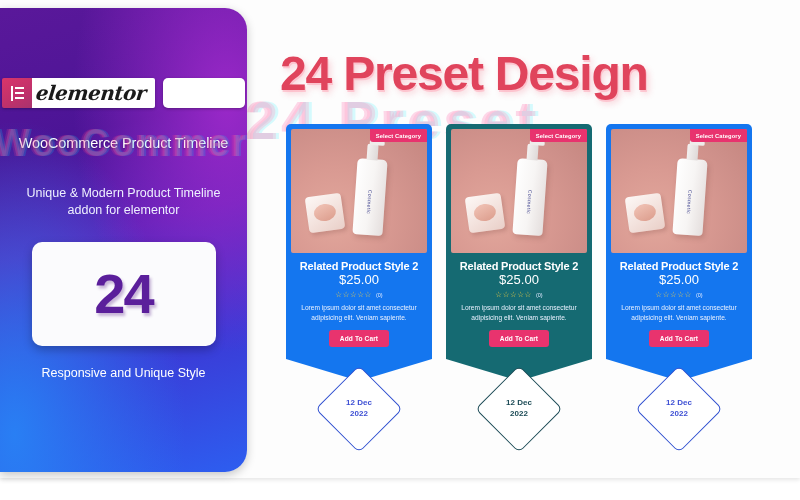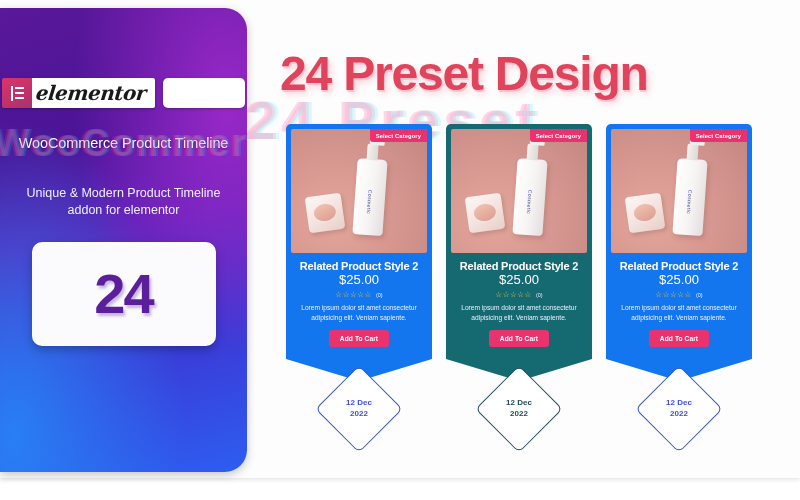--- a/index.html
+++ b/index.html
@@ -388,20 +388,21 @@
 
       <div class="promo-sub">
         <div>Unique &amp; Modern Product Timeline</div>
         <div>addon for elementor</div>
       </div>
 
       <div class="count-card">
         <span>24</span>
       </div>
 
+      <div class="promo-foot">Responsive and Unique Style</div>
     </div>
   </div>
 
   <div id="cards">
 
     <div class="card-wrap c1">
       <div class="card-body">
         <div class="thumb">
           <div class="soap"></div>
           <div class="bottle">

